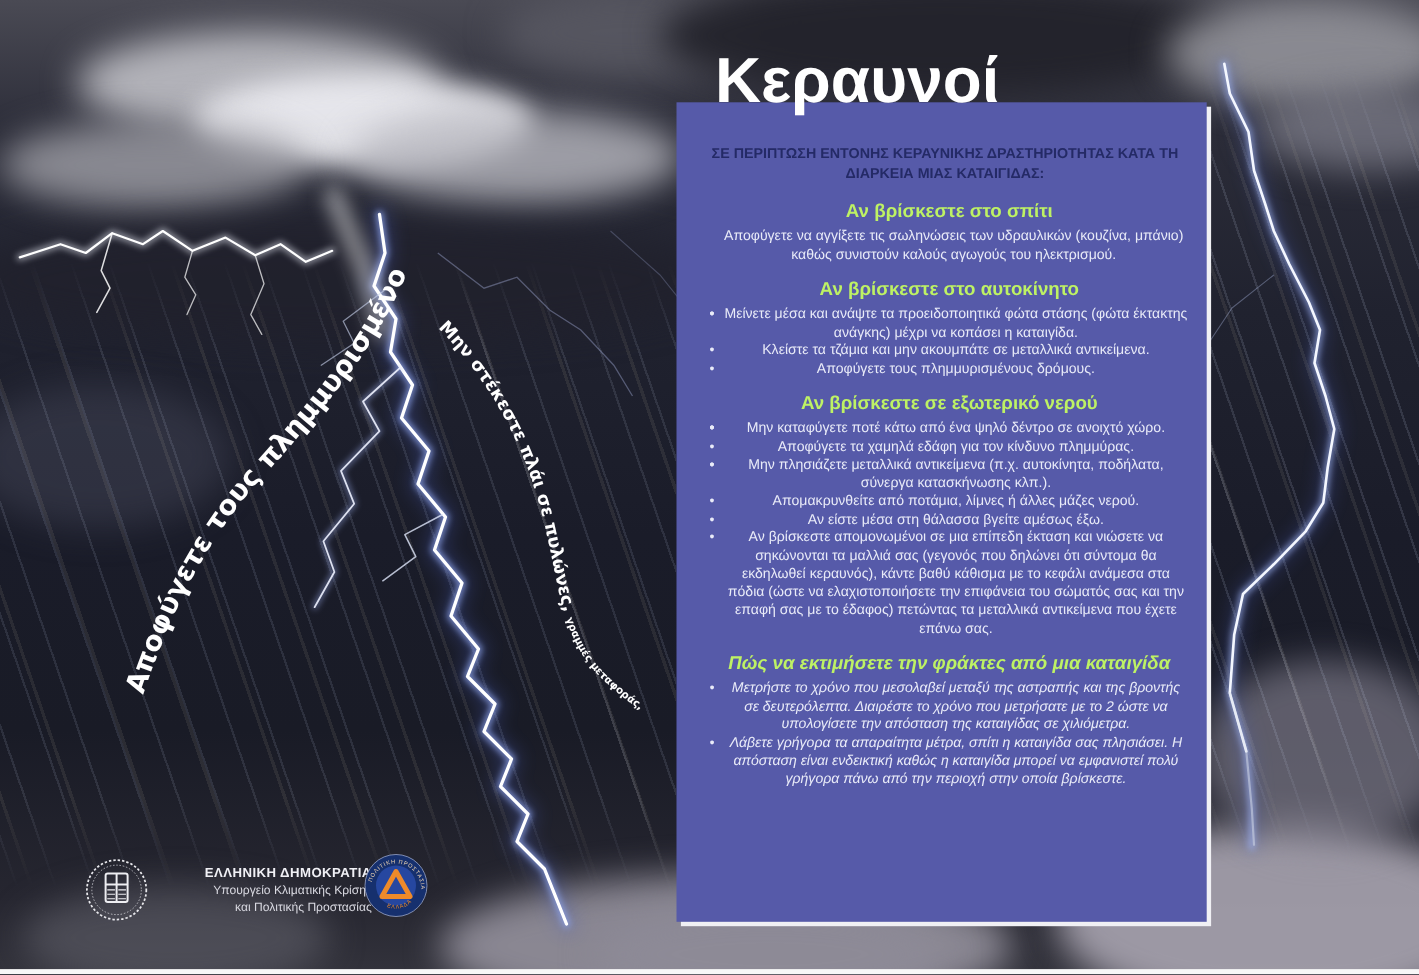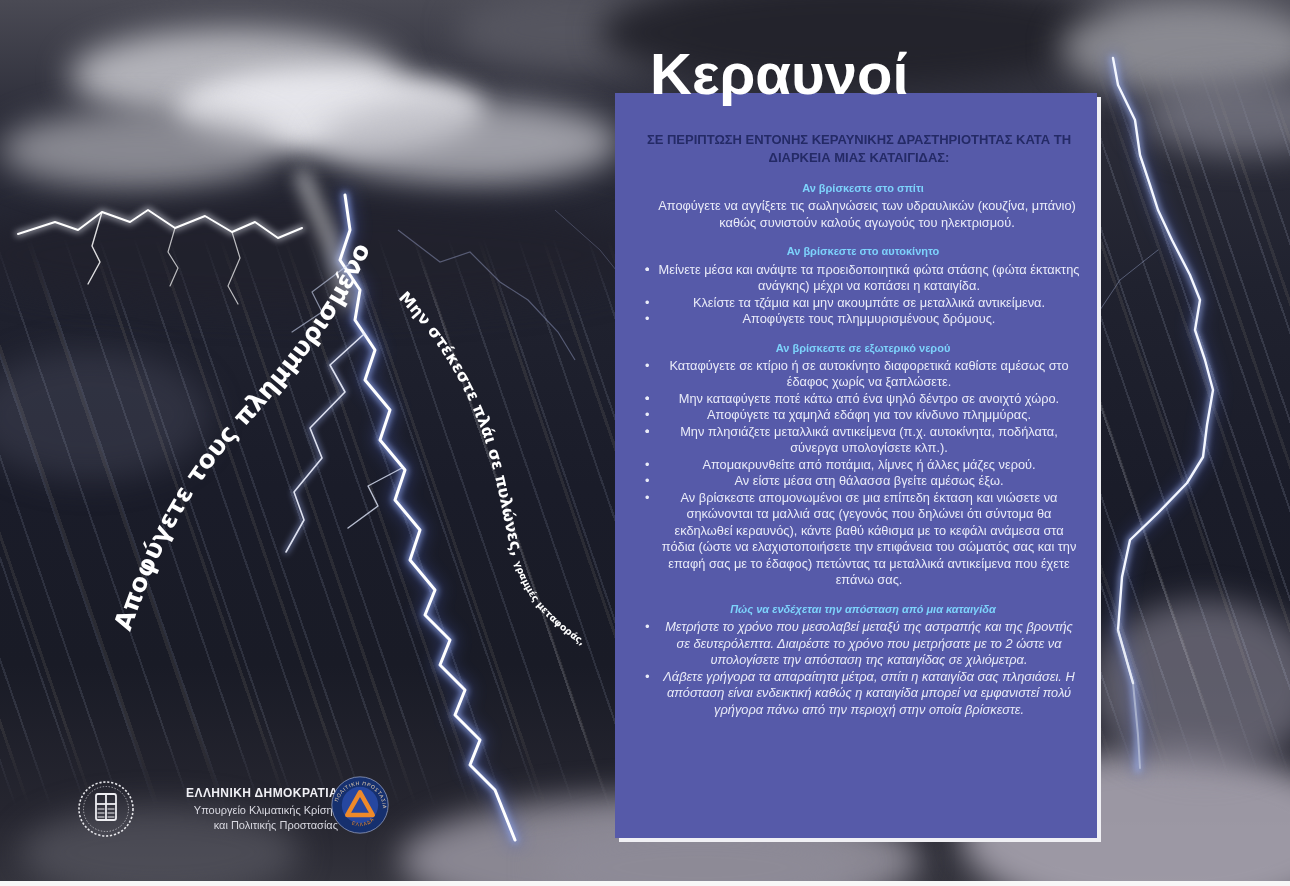--- a/index.html
+++ b/index.html
@@ -47,21 +47,21 @@
   
   .title{position:absolute;left:621px;top:40px;z-index:6;color:#ffffff;
     font-size:58px;font-weight:700;letter-spacing:0px;font-family:"Liberation Sans",sans-serif;margin-left:29px;}
   
   .panel{position:absolute;left:615px;top:93px;width:482px;height:745px;z-index:4;
     background:#565aa9;box-shadow:4px 4px 0 0 #f0f0f4;box-sizing:border-box;
     padding:38px 16px 16px 30px;overflow:hidden;text-align:center;}
   .panel .intro{color:#242a66;font-weight:700;font-size:13px;line-height:1.42;
     max-width:428px;margin-bottom:13px;}
   .sec{margin-top:13px;}
-  .sec-heading{color:#7dd3fc;font-weight:700;font-size:11px;line-height:1.3;margin-bottom:3px;}
+  .sec-heading{color:#bef264;font-weight:700;font-size:17px;line-height:1.3;margin-bottom:3px;}
   .para,.bullet{color:#e9ebf8;font-size:12.8px;line-height:1.29;}
   .para{padding-left:8px;}
   .bullet{position:relative;padding-left:12px;}
   .bullet .dot{position:absolute;left:0;top:0;}
   .sec.italic .sec-heading{font-style:italic;}
   .sec.italic .bullet{font-style:italic;}
   
   .footer{position:absolute;left:0;top:0;z-index:6;}
   .emblem{position:absolute;left:76px;top:779px;width:60px;height:60px;}
   .ministry{position:absolute;left:142px;top:786px;width:196px;text-align:right;}
@@ -166,32 +166,32 @@
         </div>
         <div class="sec">
           <div class="sec-heading">Αν βρίσκεστε στο αυτοκίνητο</div>
           <div class="bullet"><span class="dot">•</span></div>
           <div class="bullet"><span class="dot">•</span><span>Μείνετε μέσα και ανάψτε τα προειδοποιητικά φώτα στάσης (φώτα έκτακτης ανάγκης) μέχρι να κοπάσει η καταιγίδα.</span></div>
           <div class="bullet"><span class="dot">•</span><span>Κλείστε τα τζάμια και μην ακουμπάτε σε μεταλλικά αντικείμενα.</span></div>
           <div class="bullet"><span class="dot">•</span><span>Αποφύγετε τους πλημμυρισμένους δρόμους.</span></div>
         </div>
         <div class="sec">
           <div class="sec-heading">Αν βρίσκεστε σε εξωτερικό νερού</div>
-          <div class="bullet"><span class="dot">•</span><span>Καταφύγετε σε κτίριο ή σε αυτοκίνητο διαφορετικά καθίστε αμέσως στο έδαφος χωρίς να ξαπλώσετε.</span></div>
+          <div class="bullet"><span class="dot">•</span></div>
           <div class="bullet"><span class="dot">•</span></div>
           <div class="bullet"><span class="dot">•</span><span>Μην καταφύγετε ποτέ κάτω από ένα ψηλό δέντρο σε ανοιχτό χώρο.</span></div>
           <div class="bullet"><span class="dot">•</span><span>Αποφύγετε τα χαμηλά εδάφη για τον κίνδυνο πλημμύρας.</span></div>
           <div class="bullet"><span class="dot">•</span></div>
-          <div class="bullet"><span class="dot">•</span><span>Μην πλησιάζετε μεταλλικά αντικείμενα (π.χ. αυτοκίνητα, ποδήλατα, σύνεργα υπολογίσετε κλπ.).</span></div>
+          <div class="bullet"><span class="dot">•</span><span>Μην πλησιάζετε μεταλλικά αντικείμενα (π.χ. αυτοκίνητα, ποδήλατα, σύνεργα κατασκήνωσης κλπ.).</span></div>
           <div class="bullet"><span class="dot">•</span><span>Απομακρυνθείτε από ποτάμια, λίμνες ή άλλες μάζες νερού.</span></div>
           <div class="bullet"><span class="dot">•</span><span>Αν είστε μέσα στη θάλασσα βγείτε αμέσως έξω.</span></div>
           <div class="bullet"><span class="dot">•</span><span>Αν βρίσκεστε απομονωμένοι σε μια επίπεδη έκταση και νιώσετε να σηκώνονται τα μαλλιά σας (γεγονός που δηλώνει ότι σύντομα θα εκδηλωθεί κεραυνός), κάντε βαθύ κάθισμα με το κεφάλι ανάμεσα στα πόδια (ώστε να ελαχιστοποιήσετε την επιφάνεια του σώματός σας και την επαφή σας με το έδαφος) πετώντας τα μεταλλικά αντικείμενα που έχετε επάνω σας.</span></div>
         </div>
         <div class="sec italic">
-          <div class="sec-heading">Πώς να ενδέχεται την απόσταση από μια καταιγίδα</div>
+          <div class="sec-heading">Πώς να εκτιμήσετε την φράκτες από μια καταιγίδα</div>
           <div class="bullet"><span class="dot">•</span><span>Μετρήστε το χρόνο που μεσολαβεί μεταξύ της αστραπής και της βροντής σε δευτερόλεπτα. Διαιρέστε το χρόνο που μετρήσατε με το 2 ώστε να υπολογίσετε την απόσταση της καταιγίδας σε χιλιόμετρα.</span></div>
           <div class="bullet"><span class="dot">•</span><span>Λάβετε γρήγορα τα απαραίτητα μέτρα, σπίτι η καταιγίδα σας πλησιάσει. Η απόσταση είναι ενδεικτική καθώς η καταιγίδα μπορεί να εμφανιστεί πολύ γρήγορα πάνω από την περιοχή στην οποία βρίσκεστε.</span></div>
         </div>
       </div>
   </div>
 
   <div class="footer">
     <svg class="emblem" viewBox="0 0 60 60">
       <circle cx="30" cy="30" r="27" fill="none" stroke="#e8e8ec" stroke-width="1.6" stroke-dasharray="2.2 1.8"></circle>
       <circle cx="30" cy="30" r="22.5" fill="none" stroke="#e8e8ec" stroke-width="0.8" stroke-dasharray="1.4 1.6" opacity="0.8"></circle>

